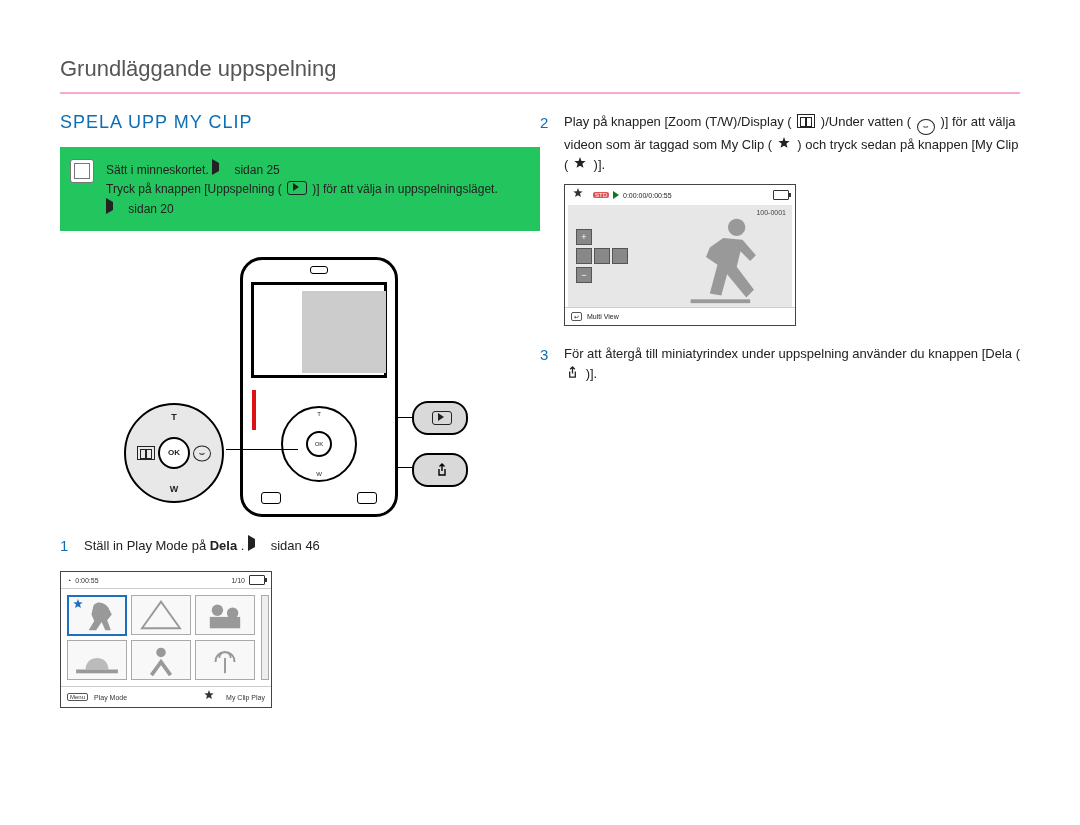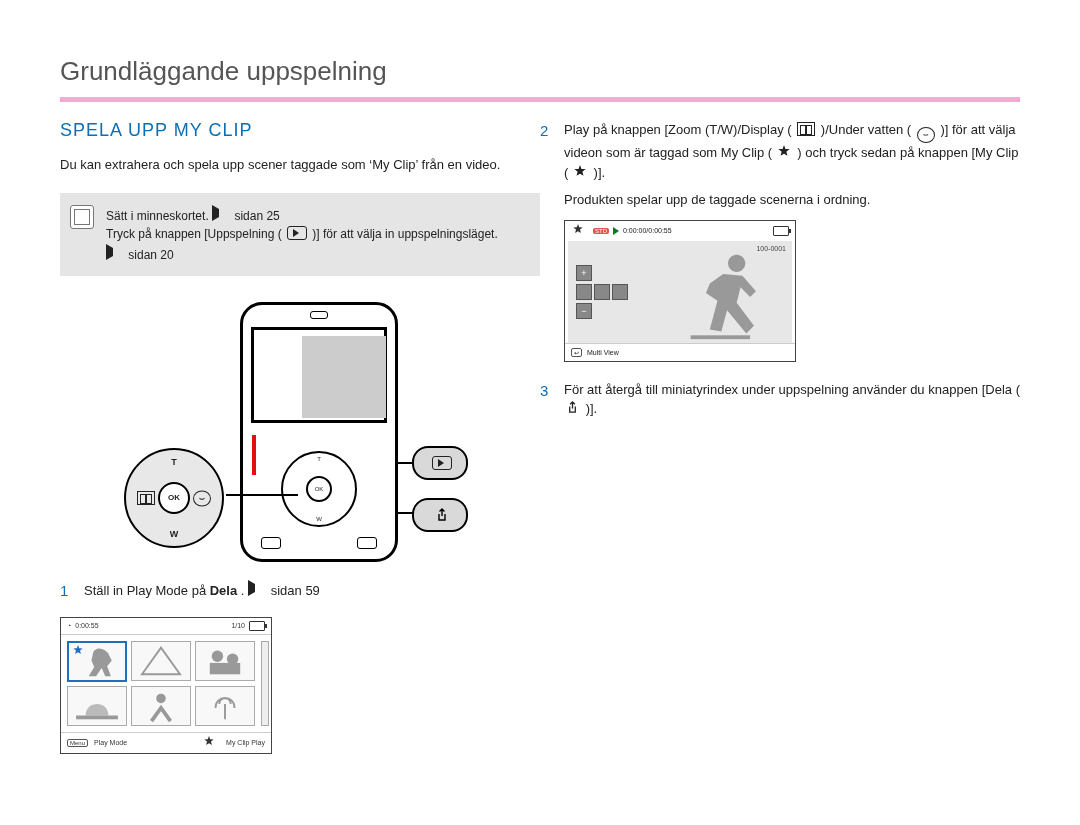--- a/index.html
+++ b/index.html
@@ -1,23 +1,23 @@
 <!DOCTYPE html>
 <html><head>
 <meta charset="utf-8">
 <style>
   html,body{margin:0;padding:0;background:#fff;color:#222;font-family:Arial,Helvetica,sans-serif;font-size:13px;-webkit-font-smoothing:antialiased}
   .page{width:1080px;height:825px;margin:0 auto;position:relative;box-sizing:border-box;padding:56px 60px 0 60px}
-  .chapter{font-size:26px;color:#555;font-weight:400;border-bottom:5px solid #f9a8d4;padding-bottom:10px;margin-bottom:18px}
+  .chapter{font-size:22px;color:#555;font-weight:400;border-bottom:2px solid #f9a8d4;padding-bottom:10px;margin-bottom:18px}
   .cols{display:flex;}
   .col{flex:1;min-width:0}
   h2.section{font-size:18px;letter-spacing:1px;color:#0a6fb5;font-weight:400;margin:0 0 14px 0}
   p.intro{margin:0 0 18px 0;line-height:1.5;color:#1e1e1e}
   
-  .note{background:#e5e5e5;padding:12px 24px 12px 46px;position:relative;line-height:1.55;font-size:12px;color:#222}
+  .note{background:#22c55e;padding:12px 24px 12px 46px;position:relative;line-height:1.55;font-size:12px;color:#222}
   .note .note-ico{position:absolute;left:10px;top:12px;width:22px;height:22px;border:1px solid #777;border-radius:3px;background:#fff}
   .note .note-ico::after{content:"";position:absolute;left:3px;top:3px;right:3px;bottom:3px;border:1px solid #777}
   .arrow{display:inline-block;width:10px;height:8px;border-left:7px solid #222;border-top:4px solid transparent;border-bottom:4px solid transparent;margin-right:2px;vertical-align:-1px}
   .play-ico{display:inline-block;width:18px;height:12px;border:1.5px solid #222;border-radius:3px;vertical-align:-2px;margin:0 2px;position:relative}
   .play-ico::after{content:"";position:absolute;left:5px;top:1.5px;border-left:6px solid #222;border-top:4px solid transparent;border-bottom:4px solid transparent}
   .disp-ico{display:inline-block;width:16px;height:12px;border:1.5px solid #222;vertical-align:-2px;margin:0 2px;position:relative}
   .disp-ico::before{content:"";position:absolute;left:2px;top:2px;width:4px;height:8px;border:1px solid #222}
   .disp-ico::after{content:"";position:absolute;right:2px;top:2px;width:4px;height:8px;border:1px solid #222}
   .fish-ico{display:inline-block;width:16px;height:14px;border:1.5px solid #222;border-radius:50%;vertical-align:-3px;margin:0 2px;position:relative;font-size:9px;line-height:13px;text-align:center}
   .star-ico{display:inline-block;width:14px;height:14px;vertical-align:-2px;margin:0 2px;position:relative}
@@ -92,21 +92,20 @@
 <body>
 
 <div class="page">
 
   <div class="chapter">Grundläggande uppspelning</div>
 
   <div class="cols">
 
     <div class="col">
       <h2 class="section">SPELA UPP MY CLIP</h2>
-      <p class="intro">Du kan extrahera och spela upp scener taggade som ‘My Clip’ från en video.</p>
 
       <div class="note">
         <span class="note-ico"></span>
         <span>Sätt i minneskortet. </span>
         <span class="arrow"></span>
         <span>sidan 25</span><br>
         <span>Tryck på knappen [Uppspelning (</span>
         <span class="play-ico"></span>
         <span>)] för att välja in uppspelningsläget. </span>
         <span class="arrow"></span>
@@ -149,21 +148,21 @@
         </div>
       </div>
 
       <div class="step">
         <div class="num">1</div>
         <div class="body">
           <span>Ställ in Play Mode på </span>
           <b>Dela</b>
           <span>. </span>
           <span class="arrow"></span>
-          <span>sidan 59</span>
+          <span>sidan 46</span>
         </div>
       </div>
 
       <div class="vshot">
         <div class="bar">
           <span>◔</span>
           <span>0:00:55</span>
           <span class="sp"></span>
           <span>1/10</span>
           <span class="batt"></span>
@@ -229,21 +228,20 @@
           <span class="star-ico"><svg width="12" height="12" viewBox="0 0 10 10">
                 <path d="M5 0l1.2 3.3 3.5.1-2.7 2.2.9 3.4L5 7.2 2.1 9l.9-3.4L.3 3.4l3.5-.1z" fill="#222"></path>
               </svg></span>
           <span>) och tryck sedan på knappen [My Clip (</span>
           <span class="star-ico"><svg width="12" height="12" viewBox="0 0 10 10">
                 <path d="M5 0l1.2 3.3 3.5.1-2.7 2.2.9 3.4L5 7.2 2.1 9l.9-3.4L.3 3.4l3.5-.1z" fill="#222"></path>
               </svg></span>
           <span>)].</span>
         </div>
       </div>
-      <div class="sub">Produkten spelar upp de taggade scenerna i ordning.</div>
 
       <div class="pshot">
         <div class="top">
           <span class="star-ico">
               <svg width="10" height="10" viewBox="0 0 10 10">
                 <path d="M5 0l1.2 3.3 3.5.1-2.7 2.2.9 3.4L5 7.2 2.1 9l.9-3.4L.3 3.4l3.5-.1z" fill="#333"></path>
               </svg>
             </span>
           <span class="tag" style="background:#d55;color:#fff;border:0">STD</span>
           <span class="tri"></span>

